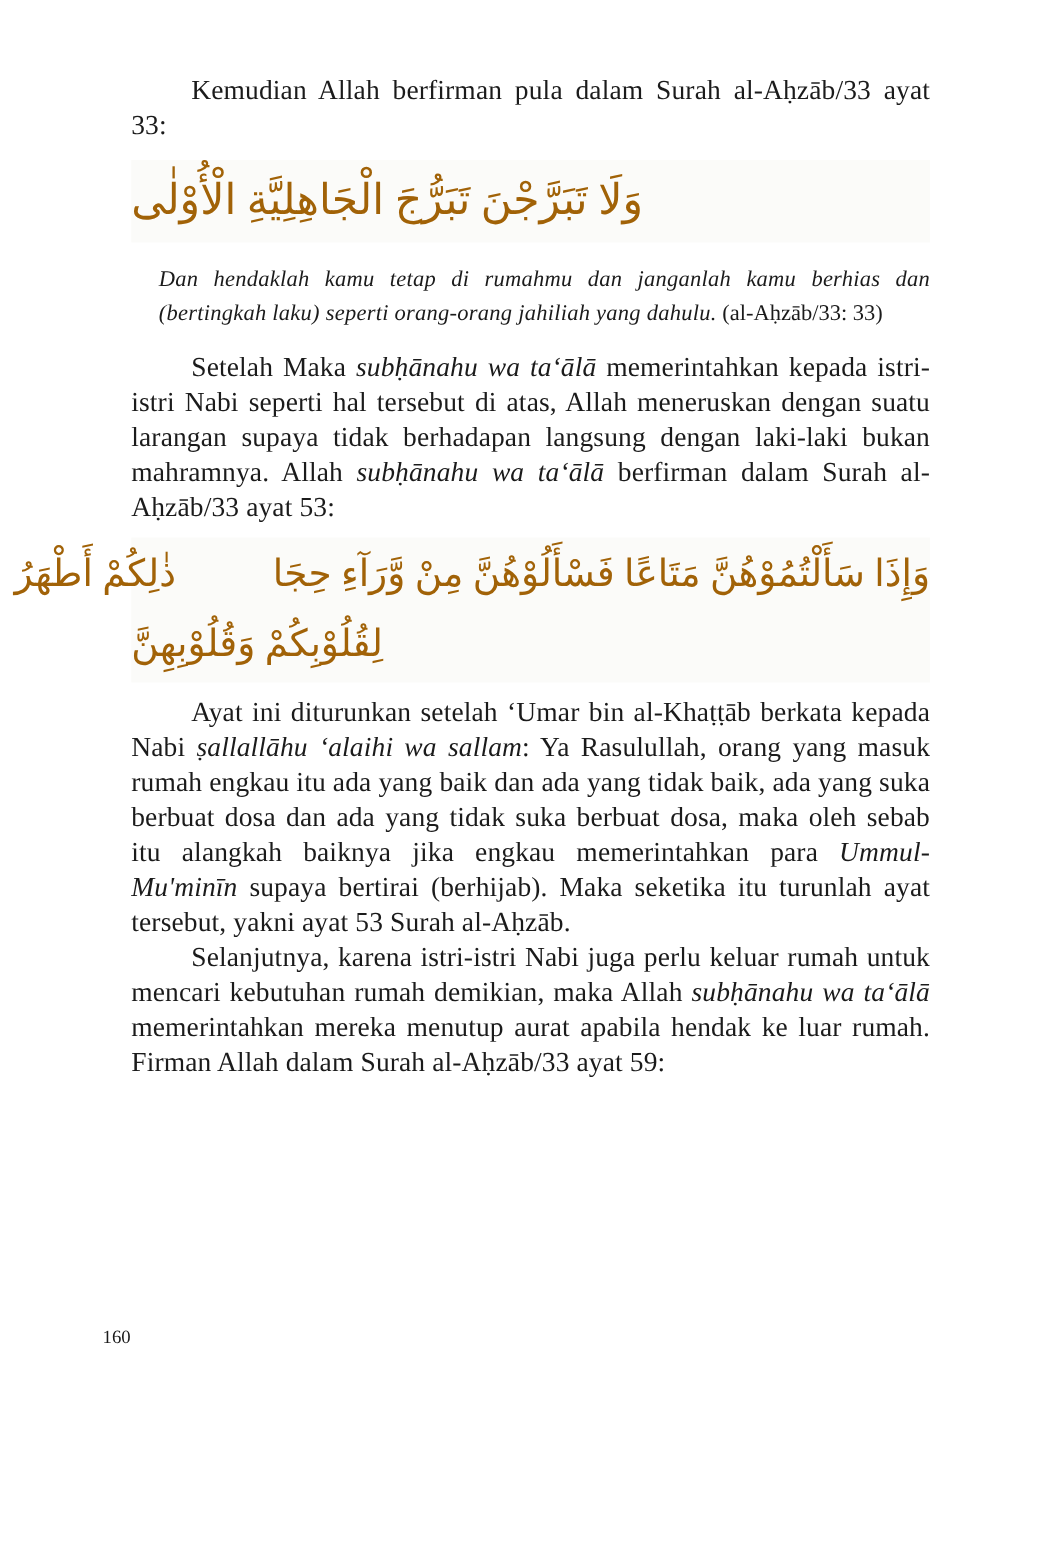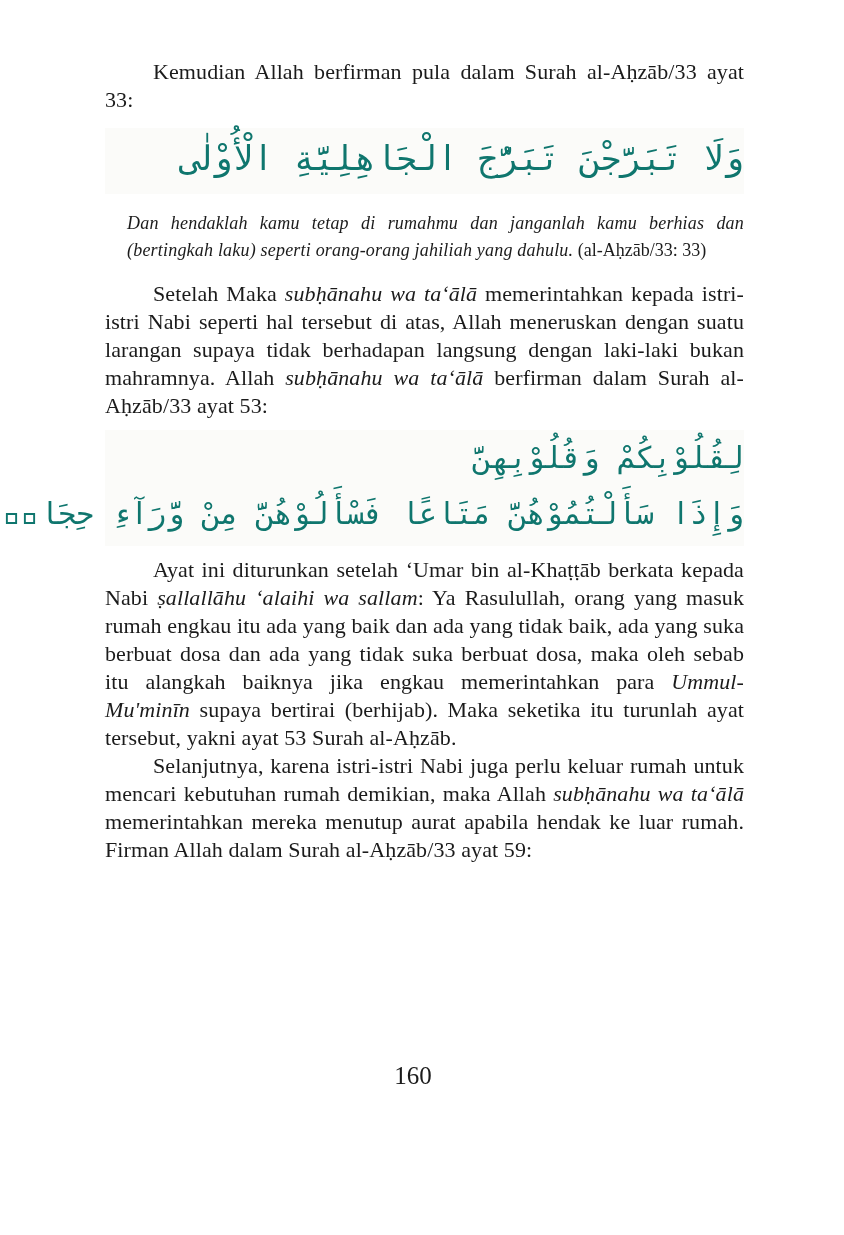--- a/index.html
+++ b/index.html
@@ -26,57 +26,57 @@
   }
   p.trans {
     margin: 16px 0 16px 22px;
     font-size: 18px;
     line-height: 27px;
     text-align: justify;
   }
   p.trans i { letter-spacing: 0.2px; }
   .arabic {
     direction: rtl;
-    font-family: Liberation Mono, monospace;
-    color: #0f766e;
-    text-align: right;
+    font-family: Liberation Serif, serif;
+    color: #a16207;
+    text-align: left;
     margin: 14px 0 10px 0;
     background: #fbfbf9;
   }
   .arabic .aline { white-space: nowrap; }
   .arabic1 { font-size: 34px; line-height: 62px; padding: 2px 0; }
   .arabic2 { font-size: 30px; line-height: 56px; padding: 2px 0; margin-top: 10px; }
   .footer {
     position: absolute;
     left: 82px; right: 100px; top: 1062px;
     display: flex;
-    justify-content: center;
+    justify-content: space-between;
     align-items: baseline;
-    font-size: 25px;
+    font-size: 15px;
   }
   .footer .title { font-style: italic; }
 </style>
 </head>
 <body>
 
 <div class="page">
 
   <p class="body"><span>Kemudian Allah berfirman pula dalam Surah al-Aḥzāb/33 ayat 33:</span></p>
 
   <div class="arabic arabic1">
     <div class="aline">وَلَا تَبَرَّجْنَ تَبَرُّجَ الْجَاهِلِيَّةِ الْأُوْلٰى</div>
   </div>
 
   <p class="trans"><i>Dan hendaklah kamu tetap di rumahmu dan janganlah kamu berhias dan (bertingkah laku) seperti orang-orang jahiliah yang dahulu.</i><span> (al-Aḥzāb/33: 33)</span></p>
 
   <p class="body"><span>Setelah Maka </span><i>subḥānahu wa ta‘ālā</i><span> memerintahkan kepada istri-istri Nabi seperti hal tersebut di atas, Allah meneruskan dengan suatu larangan supaya tidak berhadapan langsung dengan laki-laki bukan mahramnya. Allah </span><i>subḥānahu wa ta‘ālā</i><span> berfirman dalam Surah al-Aḥzāb/33 ayat 53:</span></p>
 
   <div class="arabic arabic2">
+    <div class="aline">وَإِذَا سَأَلْتُمُوْهُنَّ مَتَاعًا فَسْأَلُوْهُنَّ مِنْ وَّرَآءِ حِجَابٍۚ ذٰلِكُمْ أَطْهَرُ</div>
     <div class="aline">لِقُلُوْبِكُمْ وَقُلُوْبِهِنَّ</div>
-    <div class="aline">وَإِذَا سَأَلْتُمُوْهُنَّ مَتَاعًا فَسْأَلُوْهُنَّ مِنْ وَّرَآءِ حِجَابٍۚ ذٰلِكُمْ أَطْهَرُ</div>
   </div>
 
 
   <p class="body"><span>Ayat ini diturunkan setelah ‘Umar bin al-Khaṭṭāb berkata kepada Nabi </span><i>ṣallallāhu ‘alaihi wa sallam</i><span>: Ya Rasulullah, orang yang masuk rumah engkau itu ada yang baik dan ada yang tidak baik, ada yang suka berbuat dosa dan ada yang tidak suka berbuat dosa, maka oleh sebab itu alangkah baiknya jika engkau memerintahkan para </span><i>Ummul-Mu'minīn</i><span> supaya bertirai (berhijab). Maka seketika itu turunlah ayat tersebut, yakni ayat 53 Surah al-Aḥzāb.</span></p>
 
   <p class="body"><span>Selanjutnya, karena istri-istri Nabi juga perlu keluar rumah untuk mencari kebutuhan rumah demikian, maka Allah </span><i>subḥānahu wa ta‘ālā</i><span> memerintahkan mereka menutup aurat apabila hendak ke luar rumah. Firman Allah dalam Surah al-Aḥzāb/33 ayat 59:</span></p>
 
 </div>
 
 <div class="footer">

